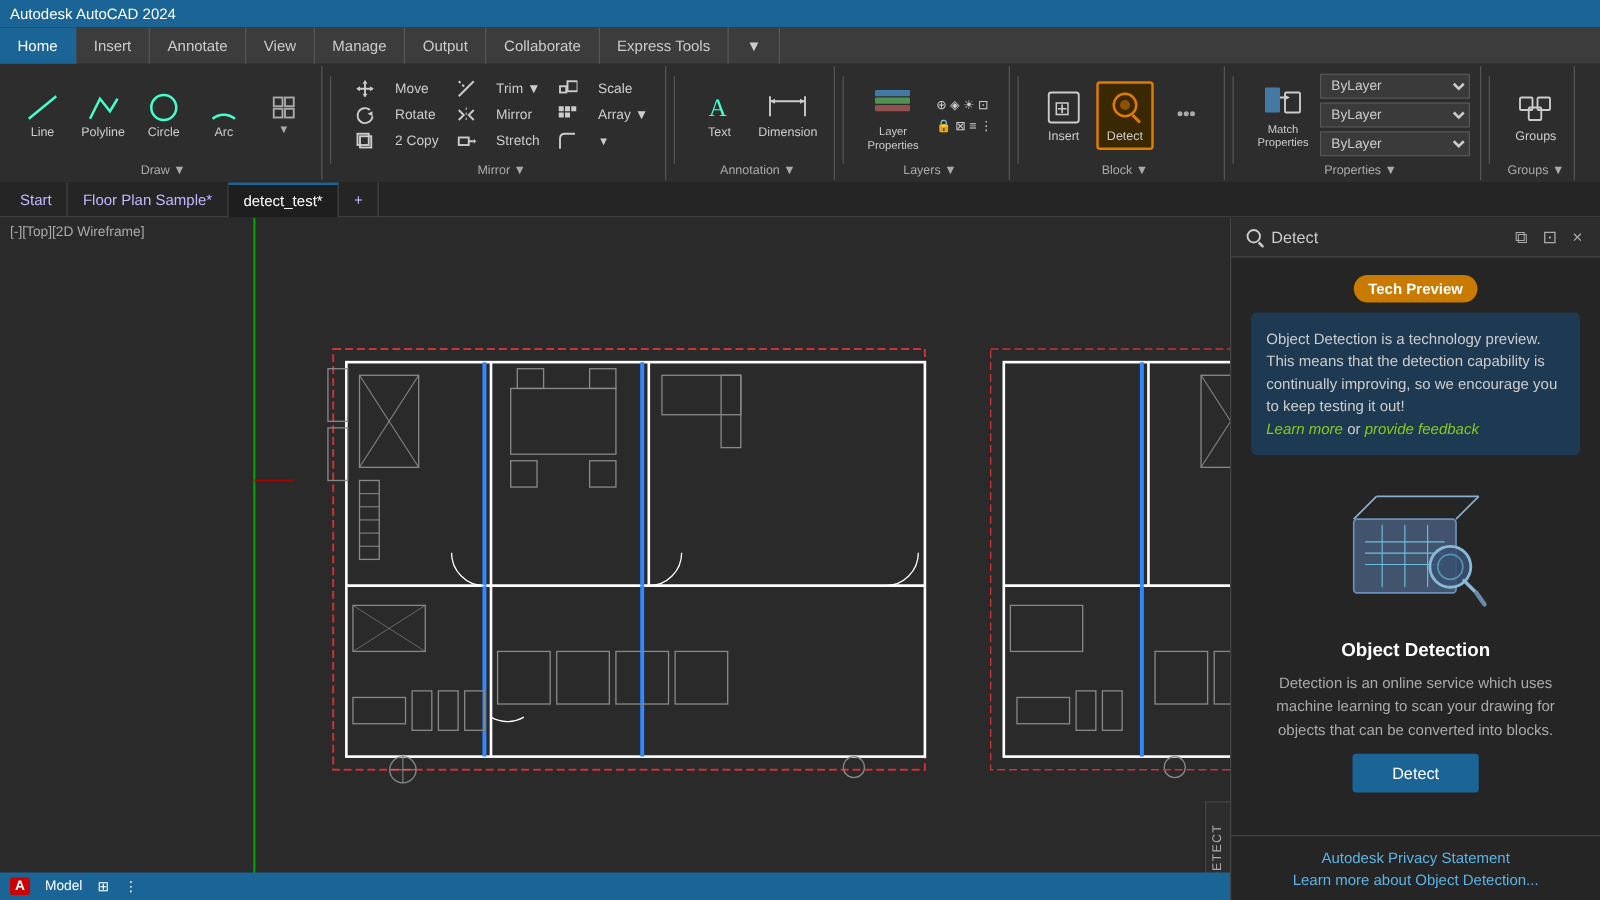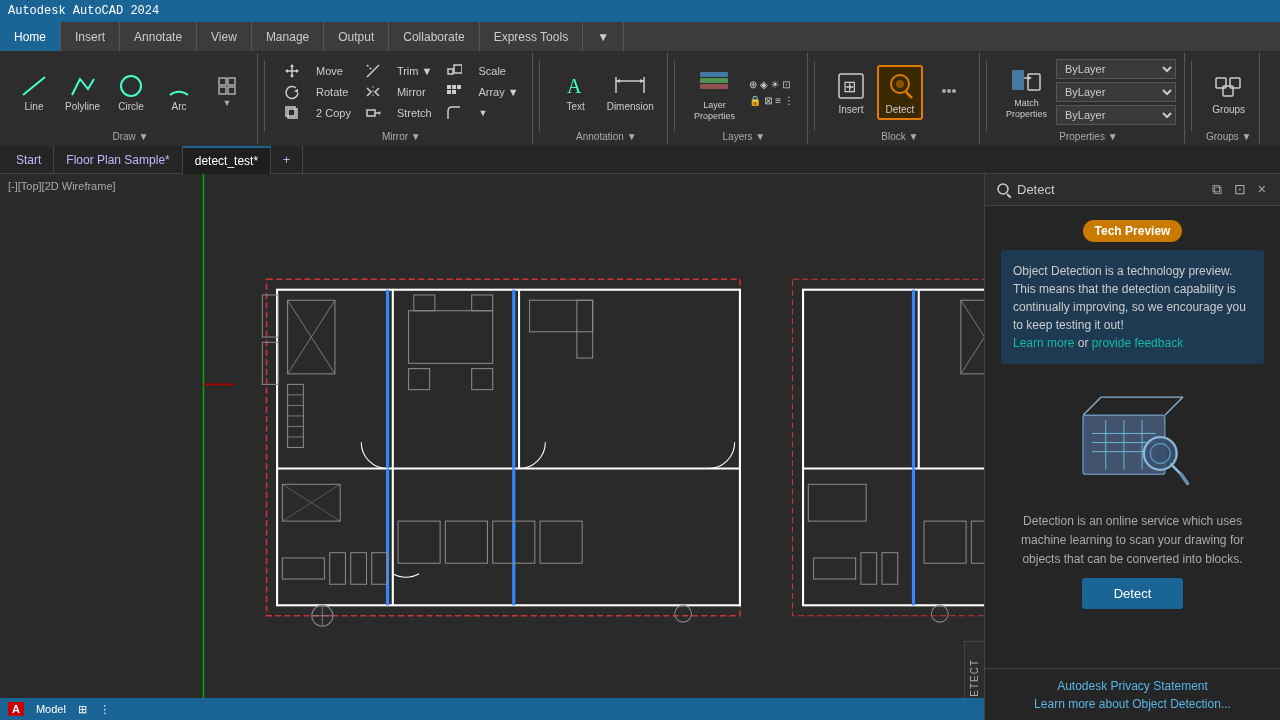--- a/index.html
+++ b/index.html
@@ -11,21 +11,21 @@
     .ribbon-group { display: flex; flex-direction: column; align-items: center; border-right: 1px solid #555; padding: 2px 8px; min-width: 60px; }
     .ribbon-group-label { font-size: 10px; color: #aaa; margin-top: auto; padding-top: 2px; }
     .ribbon-items { display: flex; align-items: center; gap: 4px; flex: 1; }
     .ribbon-btn { display: flex; flex-direction: column; align-items: center; justify-content: center; padding: 3px 5px; border-radius: 3px; cursor: pointer; color: #ccc; font-size: 10px; min-width: 44px; }
     .ribbon-btn.active { background: transparent; border: 2px solid #e07b00; }
     .ribbon-btn svg { margin-bottom: 2px; }
     .ribbon-btn-small { display: flex; align-items: center; gap: 16px; padding: 2px 5px; border-radius: 2px; cursor: pointer; color: #ccc; font-size: 11px; }
     .ribbon-col { display: flex; flex-direction: column; gap: 1px; }
 
     
-    .titlebar { height: 22px; background: #1a6496; display: flex; align-items: center; padding: 0 8px; color: #fff; font-size: 12px; font-family: Liberation Mono, monospace; }
+    .titlebar { height: 22px; background: #1a6496; display: flex; align-items: center; padding: 0 8px; color: #fff; font-size: 12px; }
 
     
     .tabs-bar { display: flex; align-items: center; background: #252526; height: 28px; border-bottom: 1px solid #444; padding: 0 4px; }
     .tab { padding: 0 12px; height: 28px; display: flex; align-items: center; font-size: 12px; color: #c4b5fd; cursor: pointer; border-right: 1px solid #444; }
     .tab.active { background: #1e1e1e; color: #fff; border-top: 2px solid #1a6496; }
 
     
     .main-area { display: flex; height: calc(720px - 22px - 28px - 95px - 28px); position: relative; }
     .canvas-area { flex: 1; background: #2a2a2a; position: relative; overflow: hidden; }
     .canvas-label { position: absolute; top: 6px; left: 8px; color: #aaa; font-size: 11px; }
@@ -35,21 +35,21 @@
     .detect-panel-header { display: flex; align-items: center; justify-content: space-between; padding: 6px 10px; background: #2d2d2d; border-bottom: 1px solid #444; }
     .detect-panel-title { color: #ccc; font-size: 13px; display: flex; align-items: center; gap: 6px; }
     .detect-panel-controls { display: flex; gap: 4px; }
     .detect-panel-ctrl { color: #aaa; cursor: pointer; font-size: 14px; padding: 1px 4px; }
 
     .detect-body { padding: 14px 16px; overflow-y: auto; flex: 1; display: flex; flex-direction: column; gap: 8px; }
 
     .tech-preview-badge { background: #c97a00; color: #fff; font-size: 12px; font-weight: bold; padding: 4px 12px; border-radius: 20px; display: inline-block; }
 
     .info-box { background: #1e3a52; border-radius: 4px; padding: 12px; color: #ccc; font-size: 12px; line-height: 1.5; }
-    .info-box a { color: #14b8a6; text-decoration: none; }
+    .info-box a { color: #84cc16; text-decoration: none; font-style: italic; }
 
     .detect-illustration { display: flex; justify-content: center; align-items: center; padding: 16px 0; }
     .detect-illustration svg { width: 120px; height: 100px; }
 
     .detect-section-title { color: #fff; font-size: 15px; font-weight: bold; text-align: center; }
     .detect-section-desc { color: #aaa; font-size: 12px; text-align: center; line-height: 1.6; }
 
     .detect-btn { background: #1a6496; color: #fff; border: none; border-radius: 3px; padding: 8px 32px; font-size: 13px; cursor: pointer; display: block; margin: 0 auto; }
 
     .detect-footer { padding: 10px 16px; border-top: 1px solid #444; display: flex; flex-direction: column; align-items: center; gap: 4px; }
@@ -495,20 +495,21 @@
 
           <circle cx="95" cy="72" r="18" fill="#3a5070" opacity="0.9"></circle>
           <circle cx="95" cy="72" r="18" fill="none" stroke="#8ab8d8" stroke-width="2.5"></circle>
           <circle cx="95" cy="72" r="11" fill="none" stroke="#6ac0e0" stroke-width="1.5" opacity="0.6"></circle>
           <line x1="107" y1="84" x2="118" y2="95" stroke="#8ab8d8" stroke-width="3" stroke-linecap="round"></line>
 
           <line x1="118" y1="95" x2="125" y2="105" stroke="#6a8aaa" stroke-width="4" stroke-linecap="round"></line>
         </svg>
       </div>
 
+      <div class="detect-section-title">Object Detection</div>
 
       <div class="detect-section-desc">Detection is an online service which uses machine learning to scan your drawing for objects that can be converted into blocks.</div>
 
       <button class="detect-btn">Detect</button>
 
     </div>
 
     <div class="detect-footer">
       <a href="#">Autodesk Privacy Statement</a>
       <a href="#">Learn more about Object Detection...</a>

